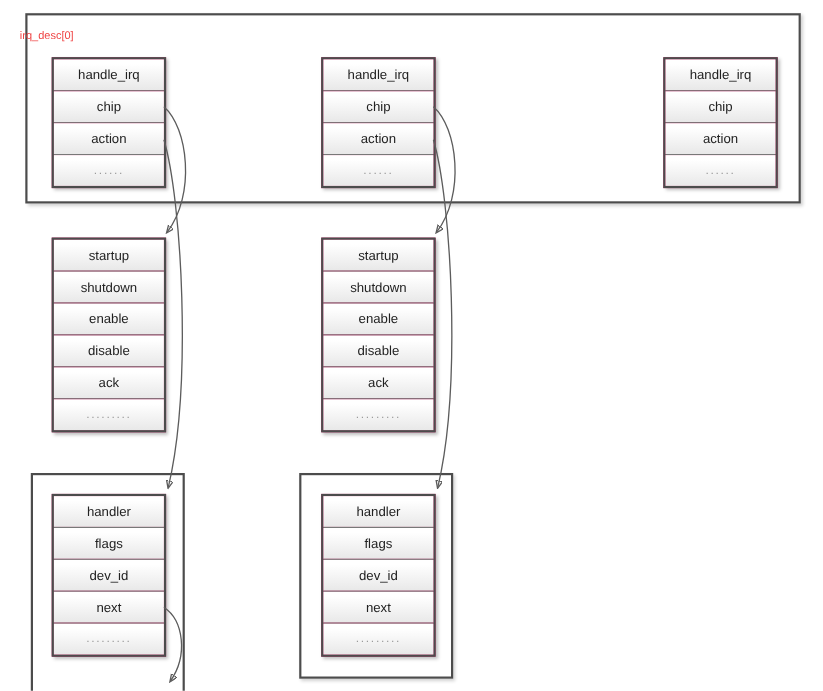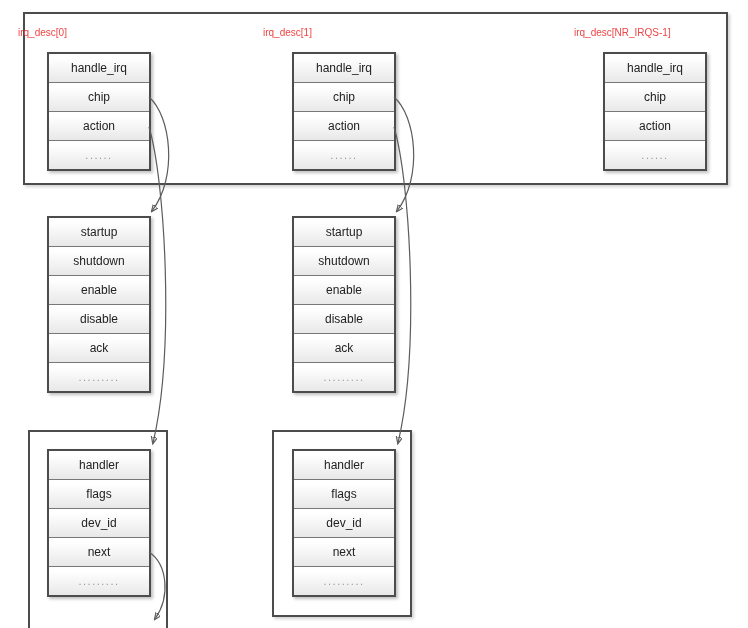--- a/index.html
+++ b/index.html
@@ -57,29 +57,27 @@
   <div class="outer-box" style="left:23px;top:12px;width:701px;height:169px;">
 
     <div class="tbl-label" style="left:-7px;top:13px;">irq_desc[0]</div>
     <div class="struct-table" style="left:22px;top:38px;">
       <div class="cell">handle_irq</div>
       <div class="cell">chip</div>
       <div class="cell">action</div>
       <div class="cell dots">......</div>
     </div>
 
-    <div class="tbl-label" style="left:238px;top:13px;">irq_desc[1]</div>
     <div class="struct-table" style="left:267px;top:38px;">
       <div class="cell">handle_irq</div>
       <div class="cell">chip</div>
       <div class="cell">action</div>
       <div class="cell dots">......</div>
     </div>
 
-    <div class="tbl-label" style="left:549px;top:13px;">irq_desc[NR_IRQS-1]</div>
     <div class="struct-table" style="left:578px;top:38px;">
       <div class="cell">handle_irq</div>
       <div class="cell">chip</div>
       <div class="cell">action</div>
       <div class="cell dots">......</div>
     </div>
   </div>
 
   <div class="struct-table" style="left:47px;top:216px;">
     <div class="cell">startup</div>

